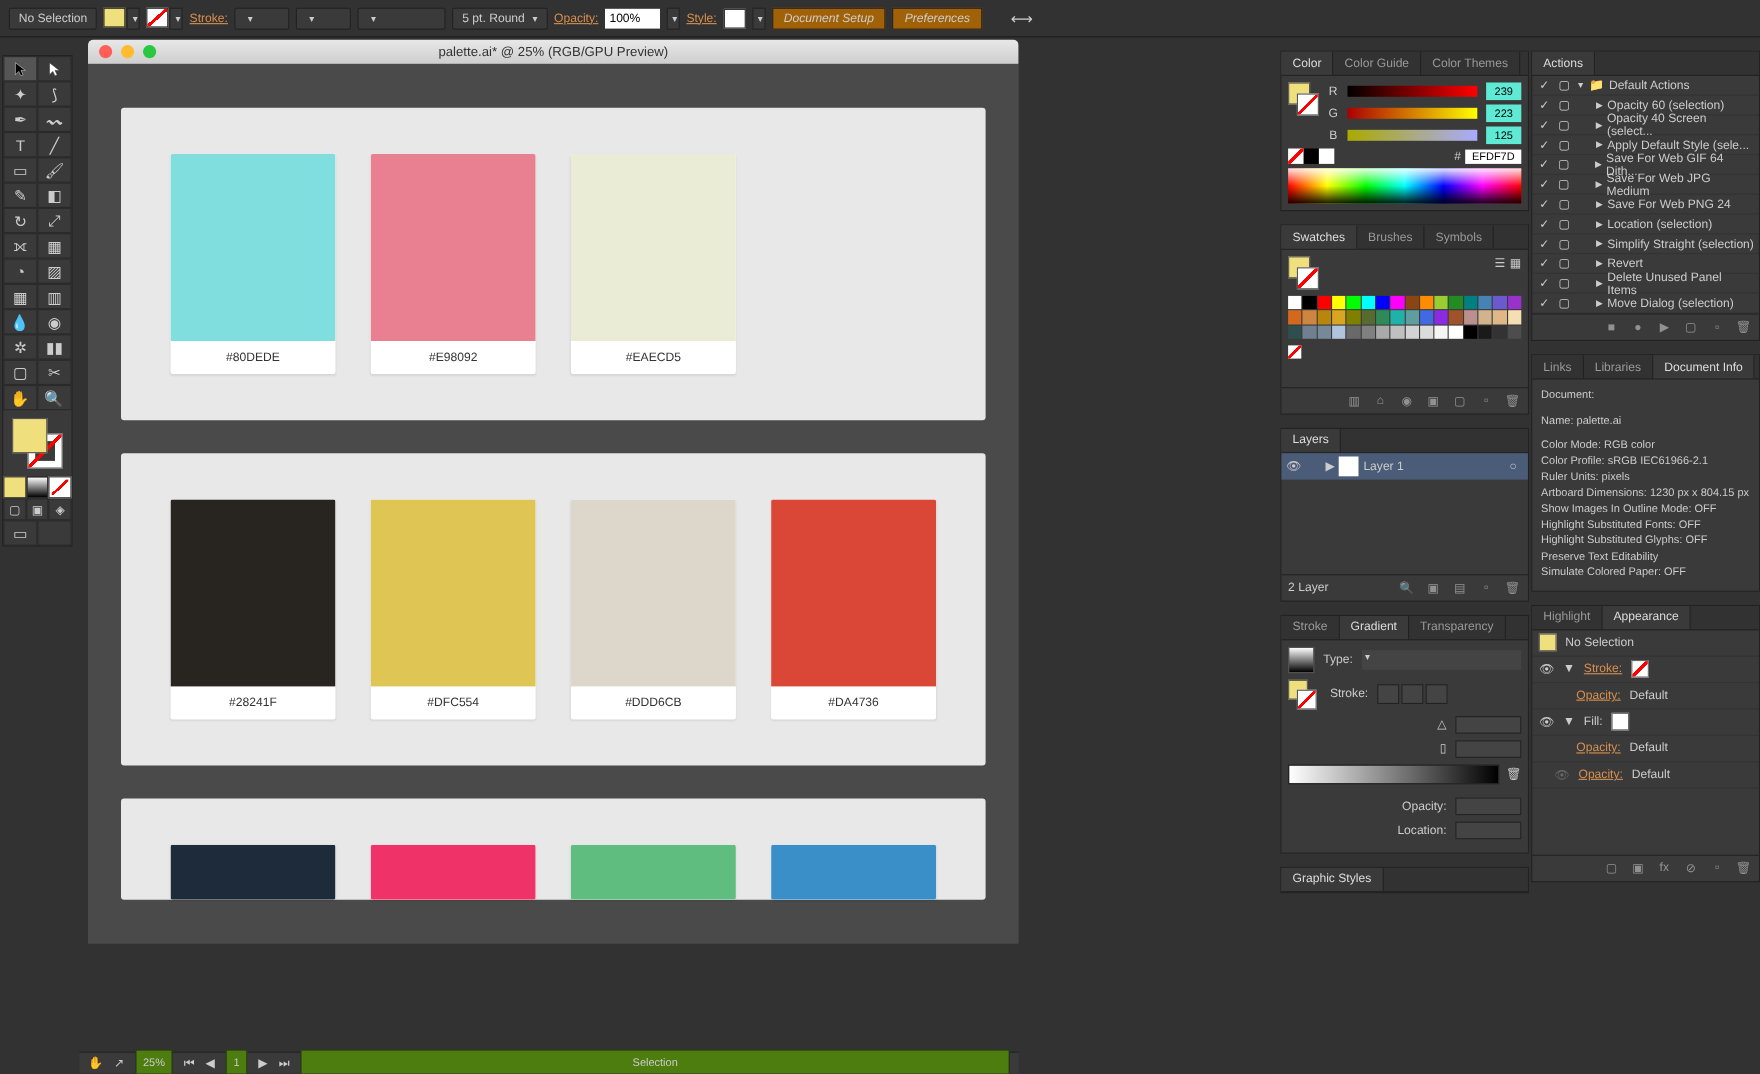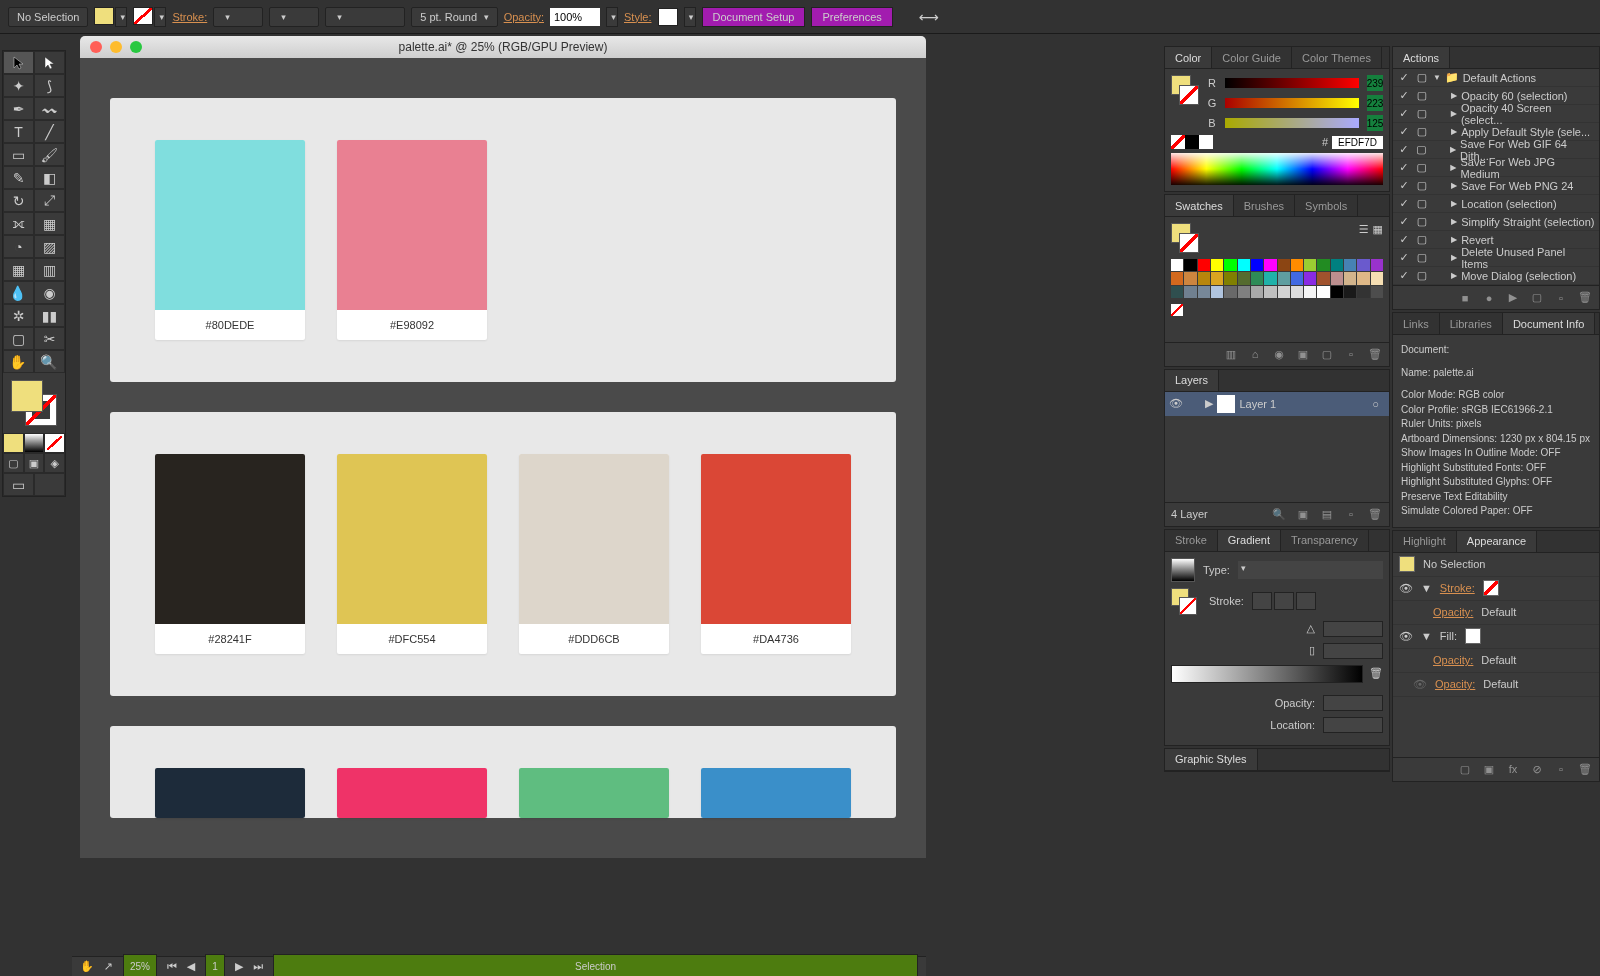--- a/index.html
+++ b/index.html
@@ -5,21 +5,21 @@
 * { margin: 0; padding: 0; box-sizing: border-box; font-family: "Helvetica Neue", Arial, sans-serif; }
 body { background: #323232; color: #ccc; font-size: 11px; overflow: hidden; width: 1600px; height: 976px; position: relative; }
 
 
 .topbar { height: 34px; background: #323232; border-bottom: 1px solid #1a1a1a; display: flex; align-items: center; padding: 0 8px; gap: 6px; }
 .topbar .sel { background: #3a3a3a; border: 1px solid #222; height: 20px; display: flex; align-items: center; padding: 0 8px; border-radius: 2px; }
 .topbar .swatch { width: 20px; height: 18px; border: 1px solid #222; }
 .topbar .dropdown { background: #3a3a3a; border: 1px solid #222; height: 20px; width: 12px; display: flex; align-items: center; justify-content: center; }
 .topbar .lbl { color: #d89050; text-decoration: underline; }
 .topbar .input { background: #fff; color: #000; height: 18px; padding: 0 4px; display: flex; align-items: center; width: 50px; }
-.topbar .btn { background: #a21caf; border: 1px solid #222; height: 20px; padding: 0 10px; display: flex; align-items: center; }
+.topbar .btn { background: #a16207; border: 1px solid #222; height: 20px; padding: 0 10px; display: flex; align-items: center; font-style: italic; }
 .chev::after { content: "▾"; font-size: 9px; color: #ccc; margin-left: 3px; }
 
 
 .tooldock { position: absolute; left: 2px; top: 50px; width: 64px; background: #3a3a3a; border: 1px solid #222; }
 .toolgrid { display: grid; grid-template-columns: 1fr 1fr; }
 .tool { height: 23px; border: 1px solid #2a2a2a; display: flex; align-items: center; justify-content: center; font-size: 14px; }
 .tool svg { width: 16px; height: 16px; }
 .fillstroke { height: 60px; display: flex; align-items: center; justify-content: center; }
 .fs-box { position: relative; width: 46px; height: 46px; }
 .fs-fill { position: absolute; top: 0; left: 0; width: 32px; height: 32px; border: 1px solid #555; }
@@ -41,30 +41,30 @@
 .card { background: #fff; border-radius: 2px; overflow: hidden; box-shadow: 0 1px 2px rgba(0,0,0,0.08); }
 .card-color { height: 170px; }
 .card-label { height: 30px; display: flex; align-items: center; justify-content: center; font-size: 11px; color: #333; font-weight: 500; }
 
 
 .statusbar { position: absolute; left: 72px; bottom: 0; height: 20px; width: 854px; background: #3a3a3a; display: flex; align-items: center; padding: 0 8px; gap: 10px; border-top: 1px solid #222; }
 .statusbar .sbbtn { background: #4d7c0f; border: 1px solid #222; height: 15px; padding: 12px 6px; font-size: 10px; display: flex; align-items: center; }
 
 
 .panelhost { position: absolute; right: 210px; top: 46px; width: 226px; }
-.panel { background: #3a3a3a; border: 1px solid #222; margin-bottom: 2px; }
+.panel { background: #3a3a3a; border: 1px solid #222; margin-bottom: 12px; }
 .panel-tabs { height: 22px; display: flex; border-bottom: 1px solid #222; background: #323232; }
 .ptab { padding: 0 10px; display: flex; align-items: center; font-size: 11px; color: #999; border-right: 1px solid #222; }
 .ptab.active { background: #3a3a3a; color: #ddd; }
 .panel-body { padding: 6px; }
 
 .color-row { display: flex; align-items: center; gap: 8px; margin-bottom: 4px; }
 .color-row .cl { width: 10px; text-align: center; }
 .color-row .slider { flex: 1; height: 10px; position: relative; }
-.color-row .val { background: #15803d; color: #000; width: 16px; height: 16px; display: flex; align-items: center; justify-content: center; font-size: 10px; }
+.color-row .val { background: #5eead4; color: #000; width: 32px; height: 16px; display: flex; align-items: center; justify-content: center; font-size: 10px; }
 .hex-row { display: flex; align-items: center; justify-content: flex-end; gap: 4px; }
 .hex-row .val2 { background: #fff; color: #000; padding: 1px 6px; font-size: 10px; }
 .spectrum { height: 32px; margin-top: 4px; background: linear-gradient(to right, red, yellow, lime, cyan, blue, magenta, red); position: relative; }
 .spectrum::after { content: ""; position: absolute; inset: 0; background: linear-gradient(to bottom, rgba(255,255,255,0.9), transparent 50%, rgba(0,0,0,0.9)); }
 
 .swatch-grid { display: grid; grid-template-columns: repeat(16, 1fr); gap: 1px; margin-top: 4px; }
 .swatch-grid .sw { width: 100%; aspect-ratio: 1; }
 
 .panel-footer { height: 24px; border-top: 1px solid #222; display: flex; align-items: center; padding: 0 6px; gap: 8px; justify-content: flex-end; }
 .pf-icon { width: 16px; height: 16px; opacity: 0.6; display: flex; align-items: center; justify-content: center; }
@@ -197,20 +197,24 @@
   <div class="canvas">
 
     <div class="artboard">
       <div class="card">
           <div class="card-color" style="background:#80DEDE"></div>
           <div class="card-label">#80DEDE</div>
         </div>
       <div class="card">
           <div class="card-color" style="background:#E98092"></div>
           <div class="card-label">#E98092</div>
+        </div>
+      <div class="card">
+          <div class="card-color" style="background:#EAECD5"></div>
+          <div class="card-label">#EAECD5</div>
         </div>
     </div>
 
     <div class="artboard">
       <div class="card">
           <div class="card-color" style="background:#28241F"></div>
           <div class="card-label">#28241F</div>
         </div>
       <div class="card">
           <div class="card-color" style="background:#DFC554"></div>
@@ -399,21 +403,21 @@
       <div class="layer-row">
         <span>👁</span>
         <span style="width:14px"></span>
         <span>▶</span>
         <span style="width:18px;height:18px;background:#fff;display:inline-block"></span>
         <span>Layer 1</span>
         <span style="margin-left:auto;margin-right:6px">○</span>
       </div>
     </div>
     <div class="panel-footer" style="justify-content:space-between">
-      <span>4 Layer</span>
+      <span>2 Layer</span>
       <div style="display:flex;gap:8px">
         <span class="pf-icon">🔍</span>
         <span class="pf-icon">▣</span>
         <span class="pf-icon">▤</span>
         <span class="pf-icon">▫</span>
         <span class="pf-icon">🗑</span>
       </div>
     </div>
   </div>
 

